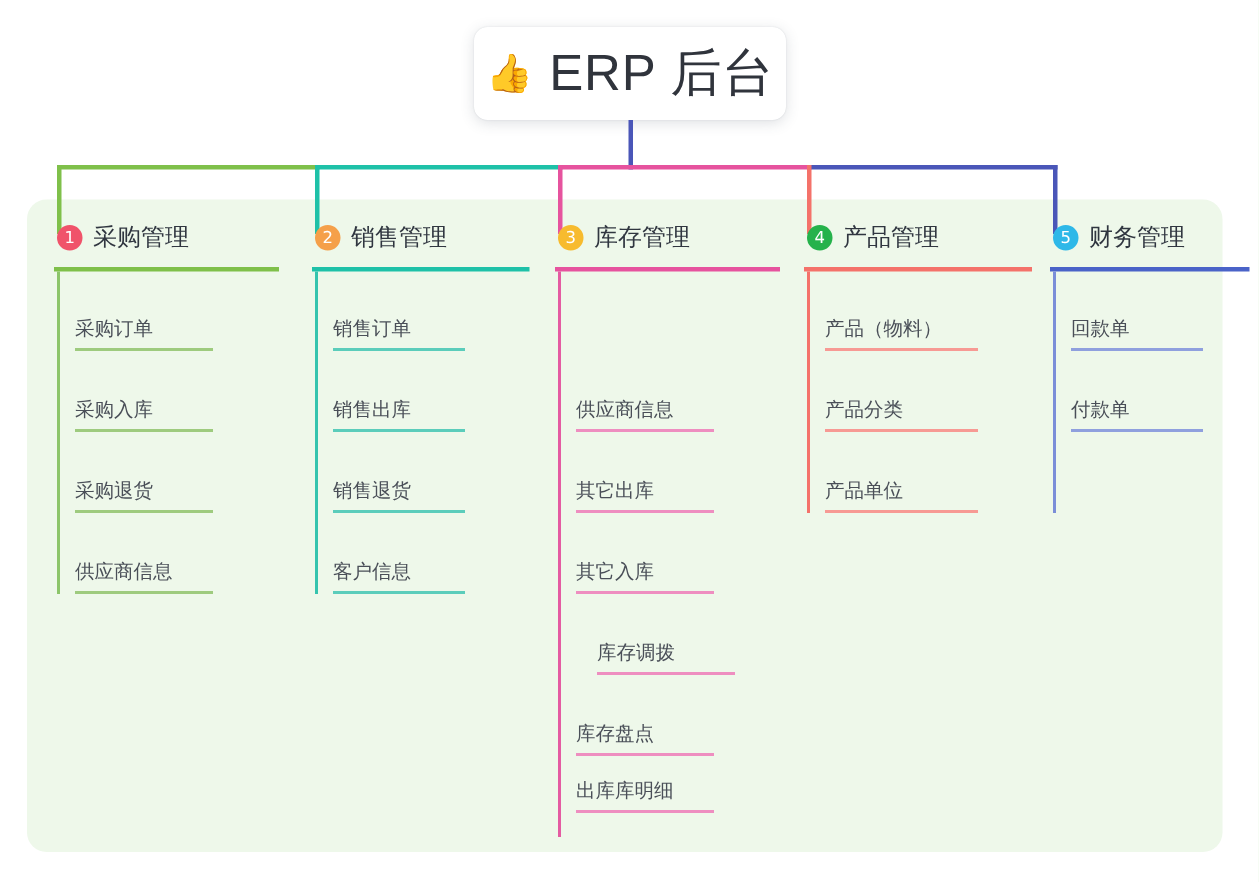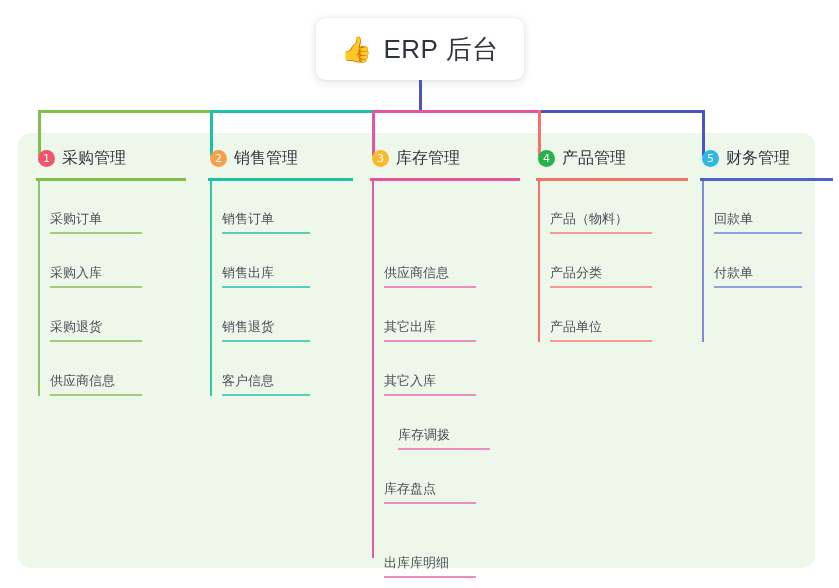--- a/index.html
+++ b/index.html
@@ -19,21 +19,21 @@
     width:208px;height:62px;
     background:#ffffff;
     border-radius:9px;
     box-shadow:0 2px 9px rgba(60,70,90,.17), 0 0 1px rgba(60,70,90,.18);
     display:flex;align-items:center;justify-content:center;
     box-sizing:border-box;
   }
   .root-inner{display:flex;align-items:center;gap:11px;}
   .root-emoji{font-size:25px;line-height:1;display:block;}
   .root-title{
-    font-size:26px;color:#30343c;letter-spacing:.5px;white-space:nowrap;
+    font-size:34px;color:#30343c;letter-spacing:.5px;white-space:nowrap;
   }
 
   
   .panel{
     position:absolute;
     left:18px;top:133px;
     width:797px;height:435px;
     background:#eef8ea;
     border-radius:13px;
   }
@@ -178,21 +178,21 @@
           <div class="leaf-rule" style="width: 92px; background: rgb(238, 142, 192);"></div>
         </div>
         <div class="leaf" style="left: 32px; top: 260px; width: 112px; margin-left: 14px;">
           <span class="leaf-label">库存调拨</span>
           <div class="leaf-rule" style="width: 92px; background: rgb(238, 142, 192);"></div>
         </div>
         <div class="leaf" style="left: 32px; top: 314px; width: 112px;">
           <span class="leaf-label">库存盘点</span>
           <div class="leaf-rule" style="width: 92px; background: rgb(238, 142, 192);"></div>
         </div>
-        <div class="leaf" style="left: 32px; top: 388px; width: 112px;">
+        <div class="leaf" style="left: 32px; top: 352px; width: 112px;">
           <span class="leaf-label">出库库明细</span>
           <div class="leaf-rule" style="width: 92px; background: rgb(238, 142, 192);"></div>
         </div>
       </div>
       <div class="col" style="left: 518px; width: 172px; height: 420px;">
         <div class="col-head">
           <span class="badge" style="background: rgb(37, 178, 75);">4</span>
           <span class="col-title">产品管理</span>
         </div>
         <div class="head-rule" style="top: 32px; left: 18px; width: 152px; background: rgb(244, 114, 106);"></div>

